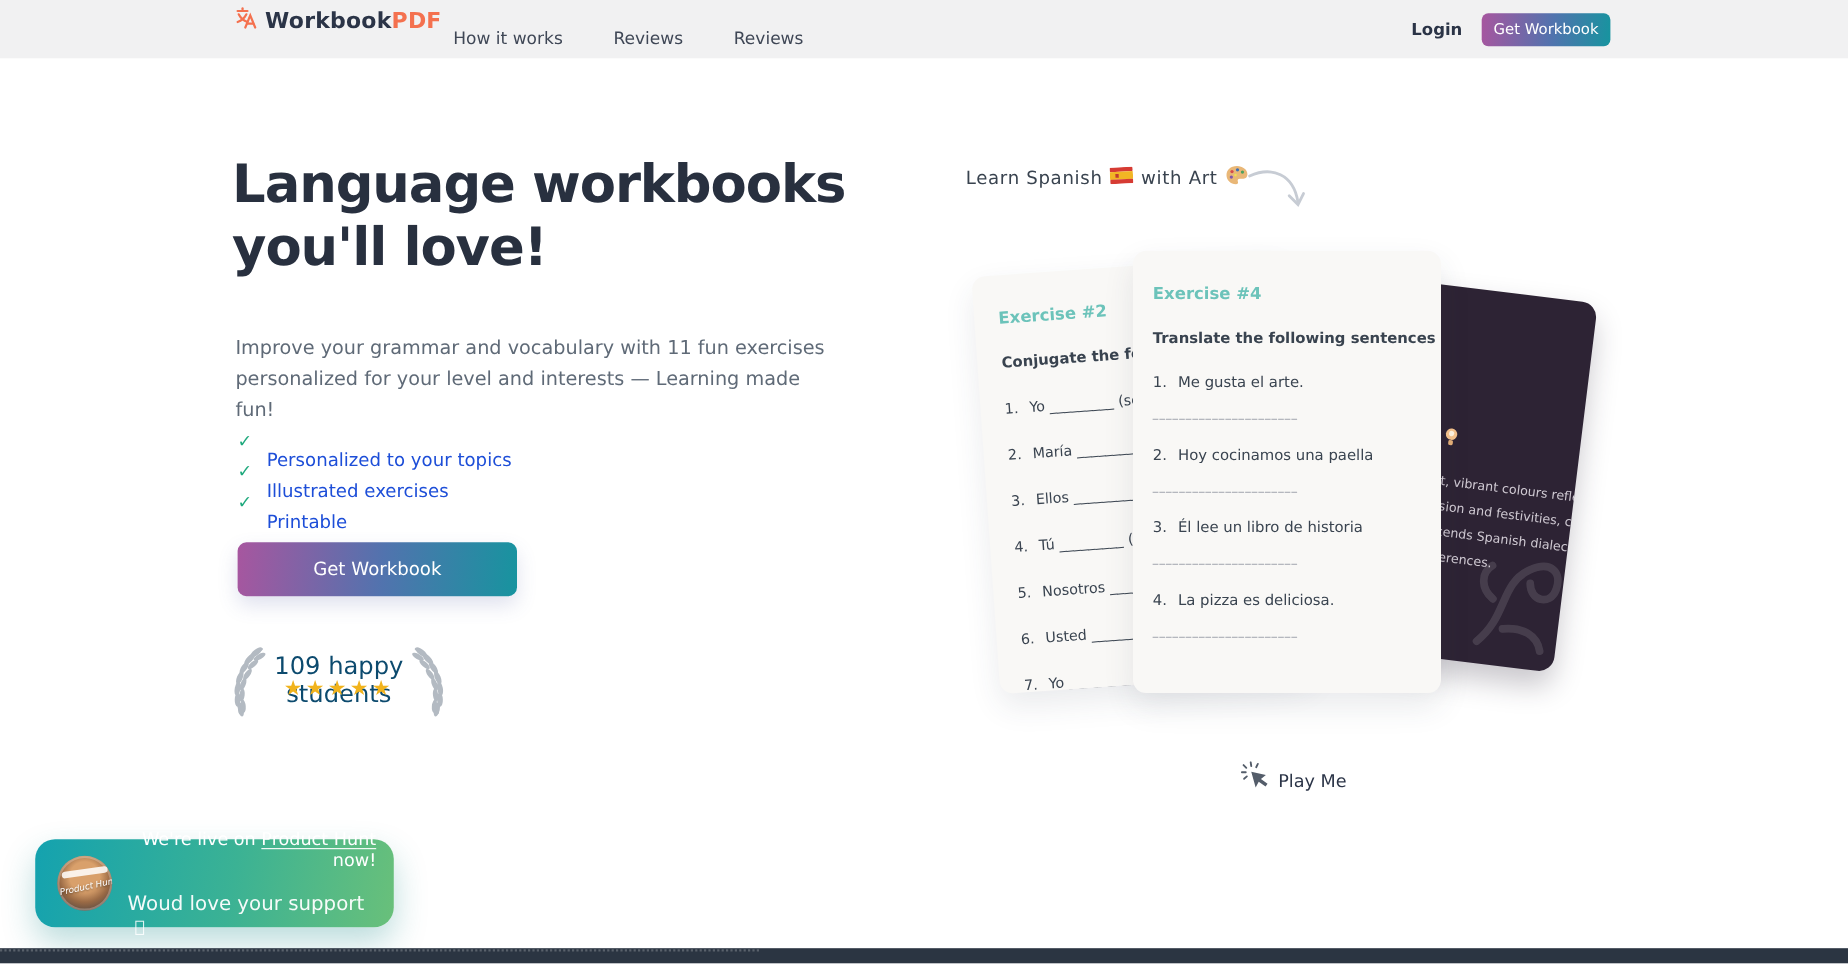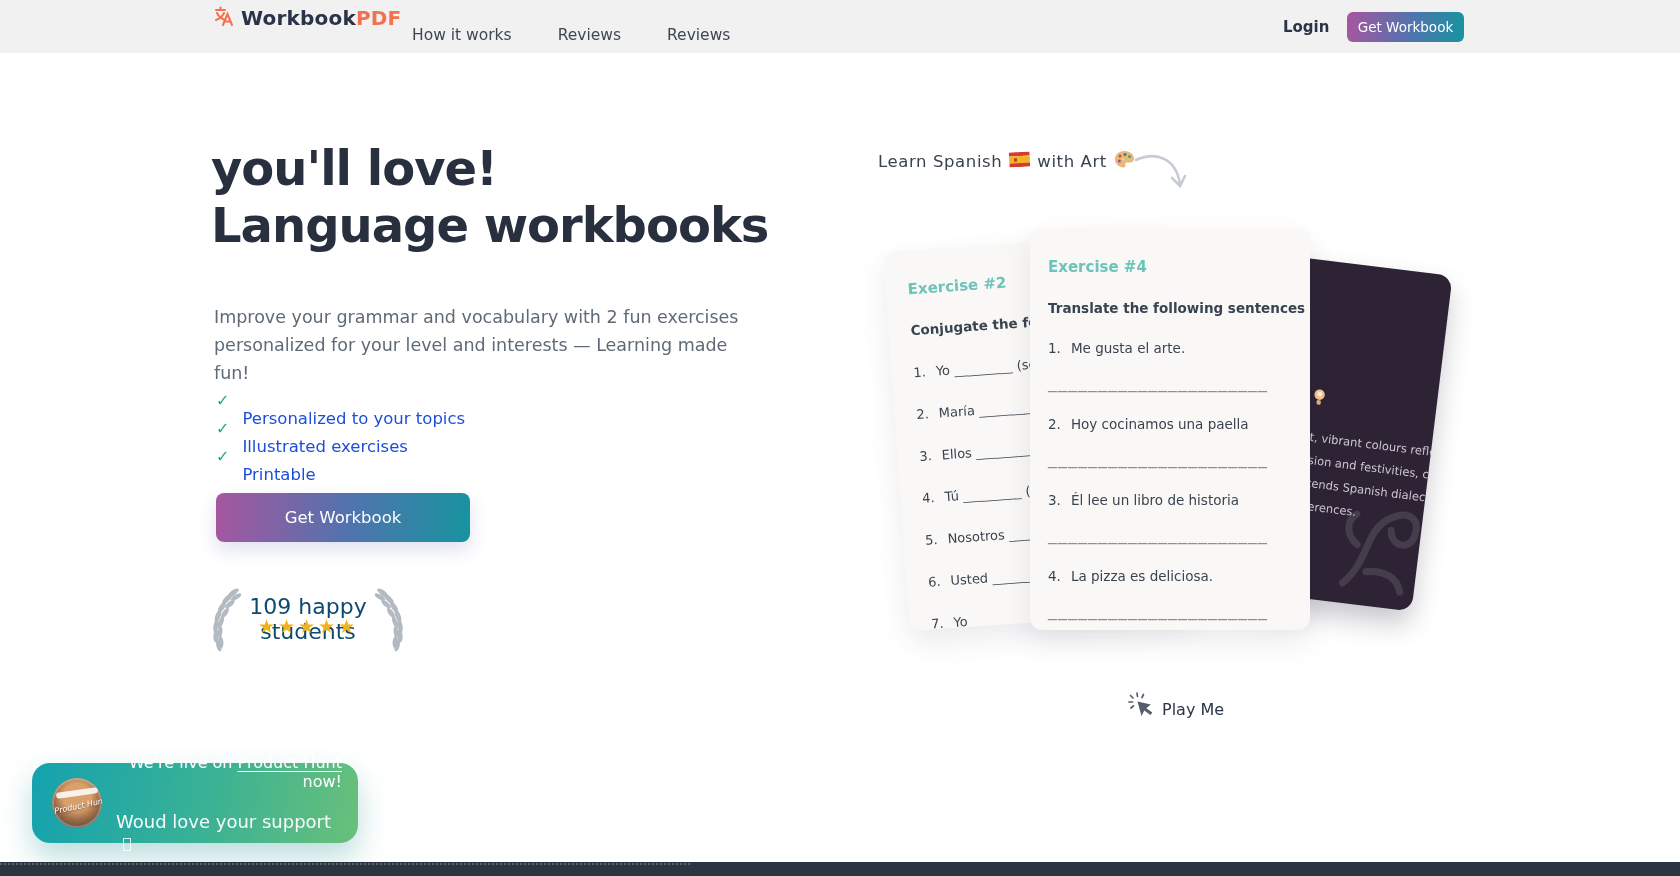--- a/index.html
+++ b/index.html
@@ -69,21 +69,21 @@
   .card-mid { left:1030px; top:228px; width:280px; height:402px; z-index:2; padding:30px 18px;
     overflow:hidden; cursor:pointer; }
   .card-heading { font-size:15px; font-weight:bold; color:#6cc3ba; }
   .card-instruction { margin-top:24px; font-size:13.5px; font-weight:bold; color:#39434f;
     white-space:nowrap; }
   .ex-row { display:flex; gap:10px; font-size:13px; color:#3a4450; white-space:nowrap; }
   .ex-num { color:#3a4450; }
   .left-items .ex-row { margin-top:27px; }
   .mid-item { margin-top:24px; }
   .mid-item .ex-row { font-size:13.5px; }
-  .blank-line { margin-top:15px; font-size:18px; color:#8a909b; letter-spacing:1px; }
+  .blank-line { margin-top:15px; font-size:10px; color:#8a909b; letter-spacing:1px; }
 
   .card-dark { left:1158px; top:258px; width:275px; height:338px; transform:rotate(7deg);
     background:#2d2334; border-radius:14px; z-index:0; overflow:hidden;
     box-shadow:0 14px 26px rgba(40,30,50,.25); }
   .dark-lines { position:absolute; left:148px; top:166px; width:124px;
     font-size:11.5px; line-height:23px; color:#cfc9d2; white-space:nowrap; }
   .bulb { position:absolute; left:150px; top:128px; }
   .dark-swirl { position:absolute; right:-8px; bottom:6px; opacity:.12; }
 
   
@@ -142,24 +142,24 @@
   <nav class="nav" id="nav">
       <a>How it works</a>
       <a>Reviews</a>
       <a>Reviews</a>
     </nav>
   <div class="login">Login</div>
   <button class="header-cta">Get Workbook</button>
 </div>
 
 <h1 class="hero-title">
+  <div>Language workbooks</div>
   <div>you'll love!</div>
-  <div>Language workbooks</div>
 </h1>
-<p class="hero-sub">Improve your grammar and vocabulary with 2 fun exercises personalized for your level and interests — Learning made fun!</p>
+<p class="hero-sub">Improve your grammar and vocabulary with 11 fun exercises personalized for your level and interests — Learning made fun!</p>
 <div class="checklist" id="checklist">
     <div class="check-row">
       <span class="check-glyph">✓</span>
       <span class="check-label">Personalized to your topics</span>
     </div>
     <div class="check-row">
       <span class="check-glyph">✓</span>
       <span class="check-label">Illustrated exercises</span>
     </div>
     <div class="check-row">

